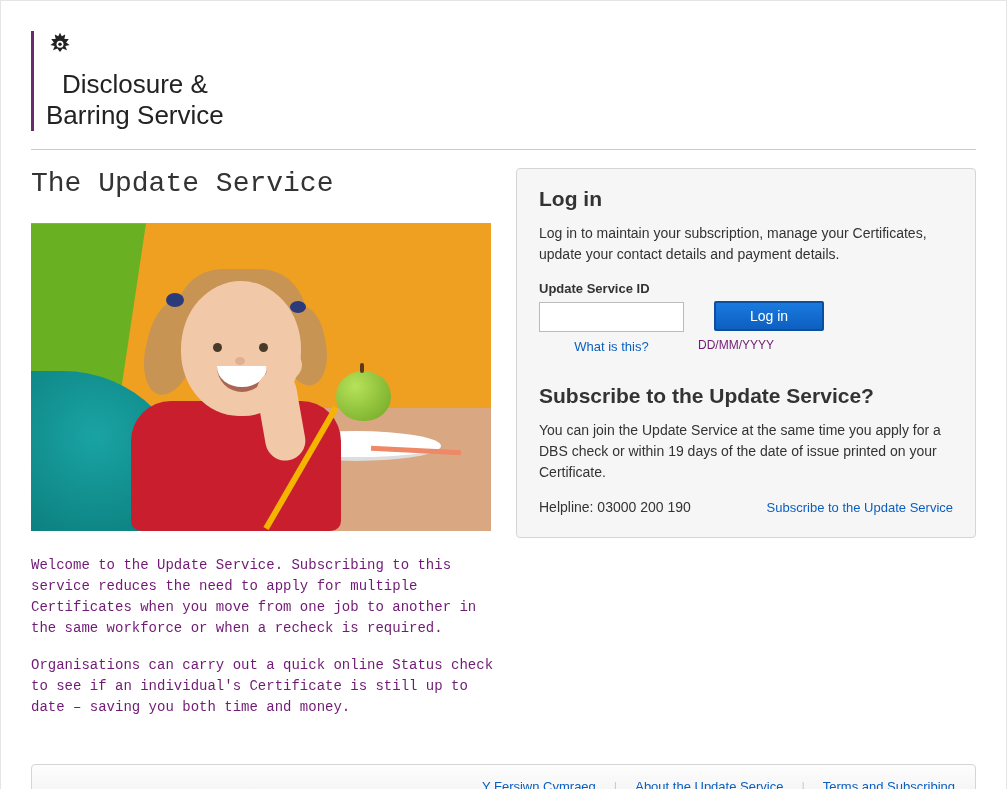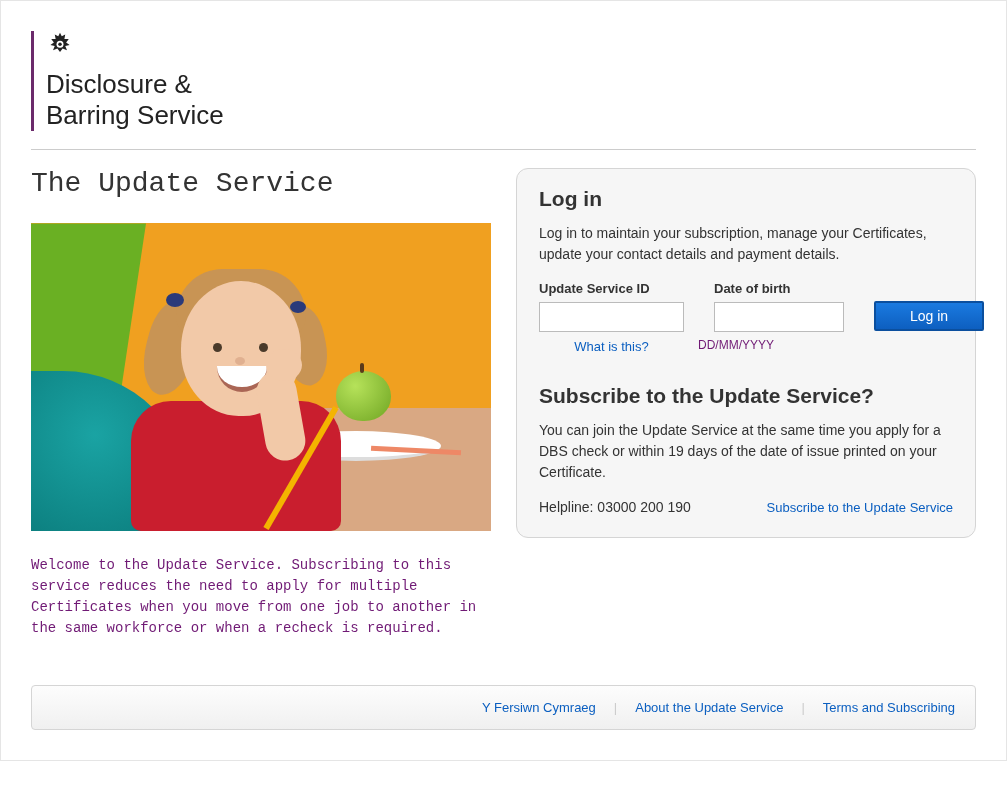--- a/index.html
+++ b/index.html
@@ -21,21 +21,21 @@
 }
 .logo-group {
   display: flex;
   align-items: stretch;
 }
 .logo-bar {
   width: 3px;
   background: #6b2a6b;
   margin-right: 12px;
 }
-.logo-text-wrap { display: flex; flex-direction: column; }
+.logo-text-wrap { display: flex; flex-direction: column; text-align: center; }
 .crest {
   width: 28px; height: 28px;
   margin-bottom: 10px;
 }
 .brand-text {
   font-size: 26px;
   line-height: 1.2;
   color: #222;
   font-weight: 400;
 }
@@ -59,21 +59,21 @@
   overflow: hidden;
   margin-bottom: 24px;
 }
 .intro-text p {
   line-height: 1.5;
   margin-bottom: 16px;
   color: #701a75;
 }
 .panel {
   border: 1px solid #d5d5d5;
-  border-radius: 12px;
+  border-radius: 4px;
   background: #f6f6f6;
   padding: 18px 22px 22px 22px;
 }
 .panel h2 {
   font-size: 21px;
   font-weight: 600;
   color: #333;
   margin-bottom: 12px;
 }
 .panel-desc {
@@ -276,36 +276,33 @@
           <div class="nose"></div>
           <div class="smile"></div>
           <div class="arm"></div>
           <div class="hand"></div>
         </div>
         <div class="pencil"></div>
       </div>
 
       <div class="intro-text">
         <p>Welcome to the Update Service. Subscribing to this service reduces the need to apply for multiple Certificates when you move from one job to another in the same workforce or when a recheck is required.</p>
+        <p>Organisations can carry out a quick online Status check to see if an individual's Certificate is still up to date – saving you both time and money.</p>
       </div>
     </div>
 
     <div class="right-col">
       <div class="panel">
         <h2>Log in</h2>
         <p class="panel-desc">Log in to maintain your subscription, manage your Certificates, update your contact details and payment details.</p>
 
         <div class="form-row">
           <div class="form-field">
             <label>Update Service ID</label>
             <input type="text" class="text-input" style="">
-          </div>
-          <div class="form-field">
-            <label>Date of birth</label>
-            <input type="text" class="text-input text-input-wide" style="">
           </div>
           <div class="form-field">
             <button class="login-btn">Log in</button>
           </div>
         </div>
 
         <div class="hint-row">
           <div class="hint-left">
             <a class="link">What is this?</a>
           </div>

